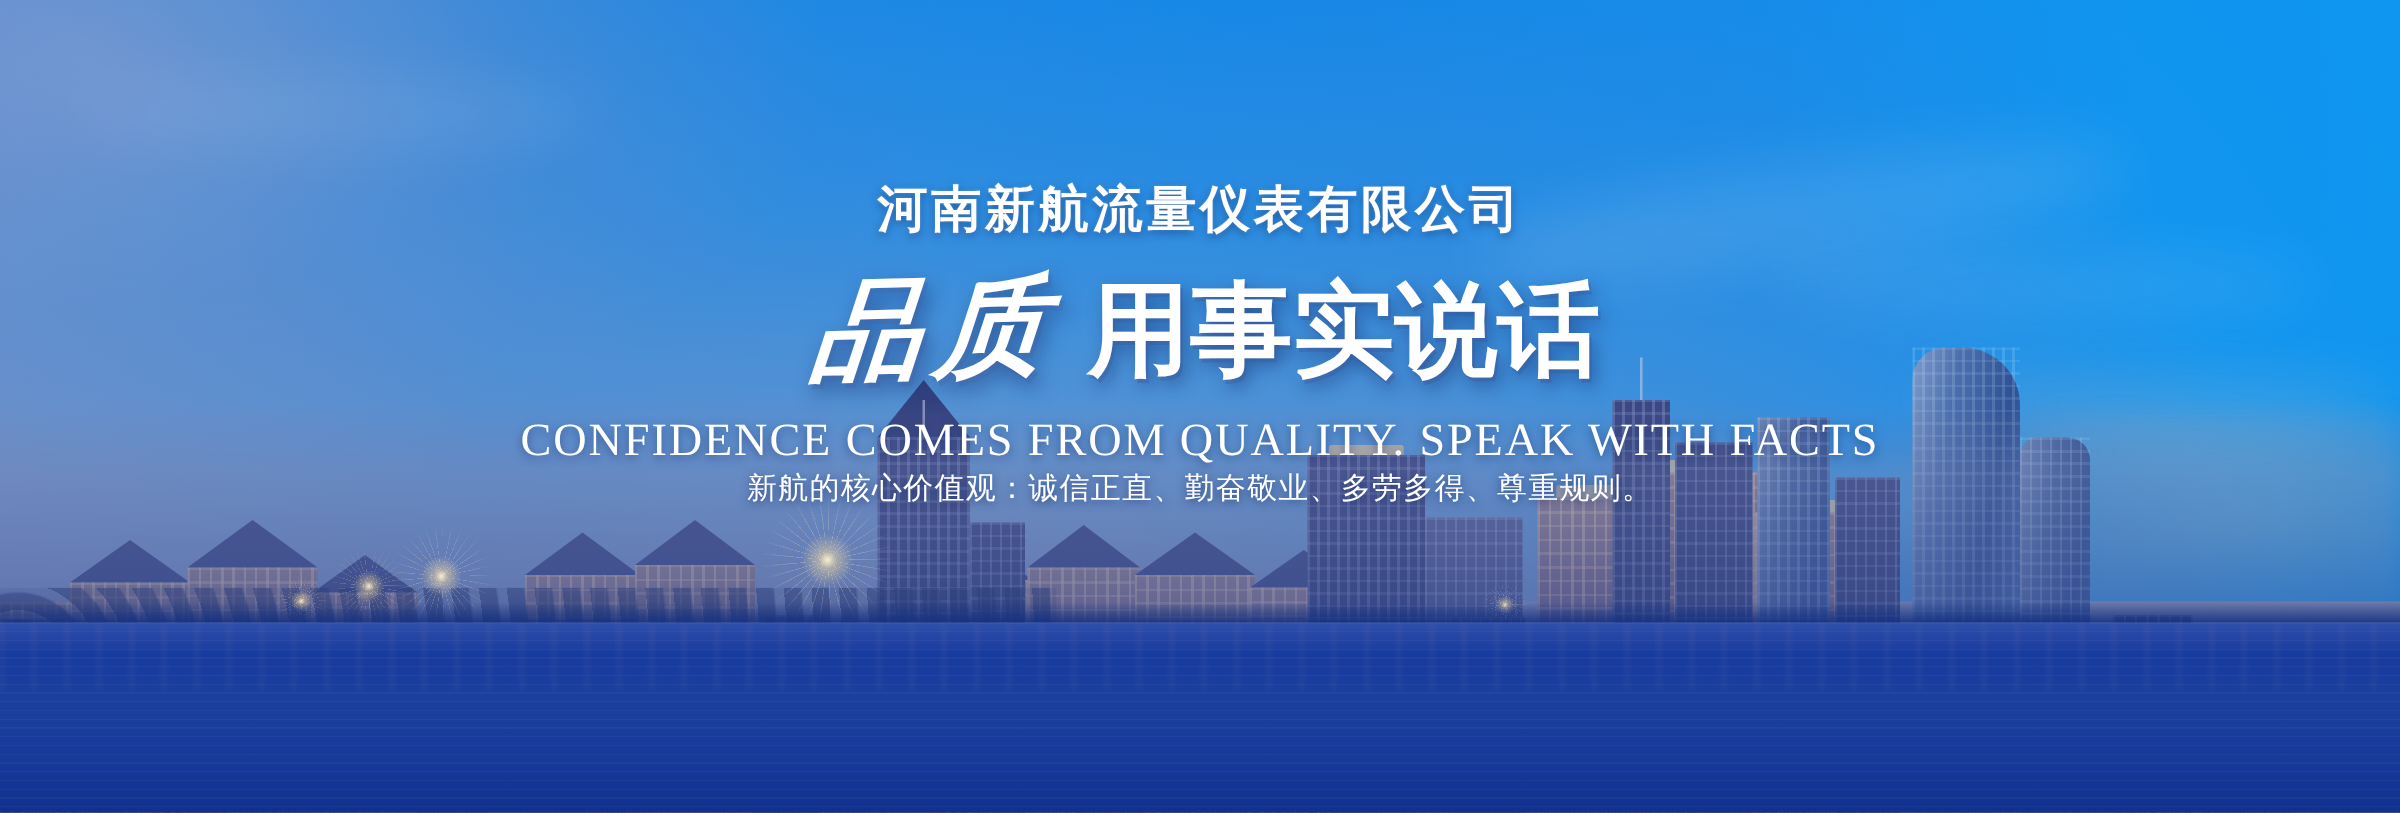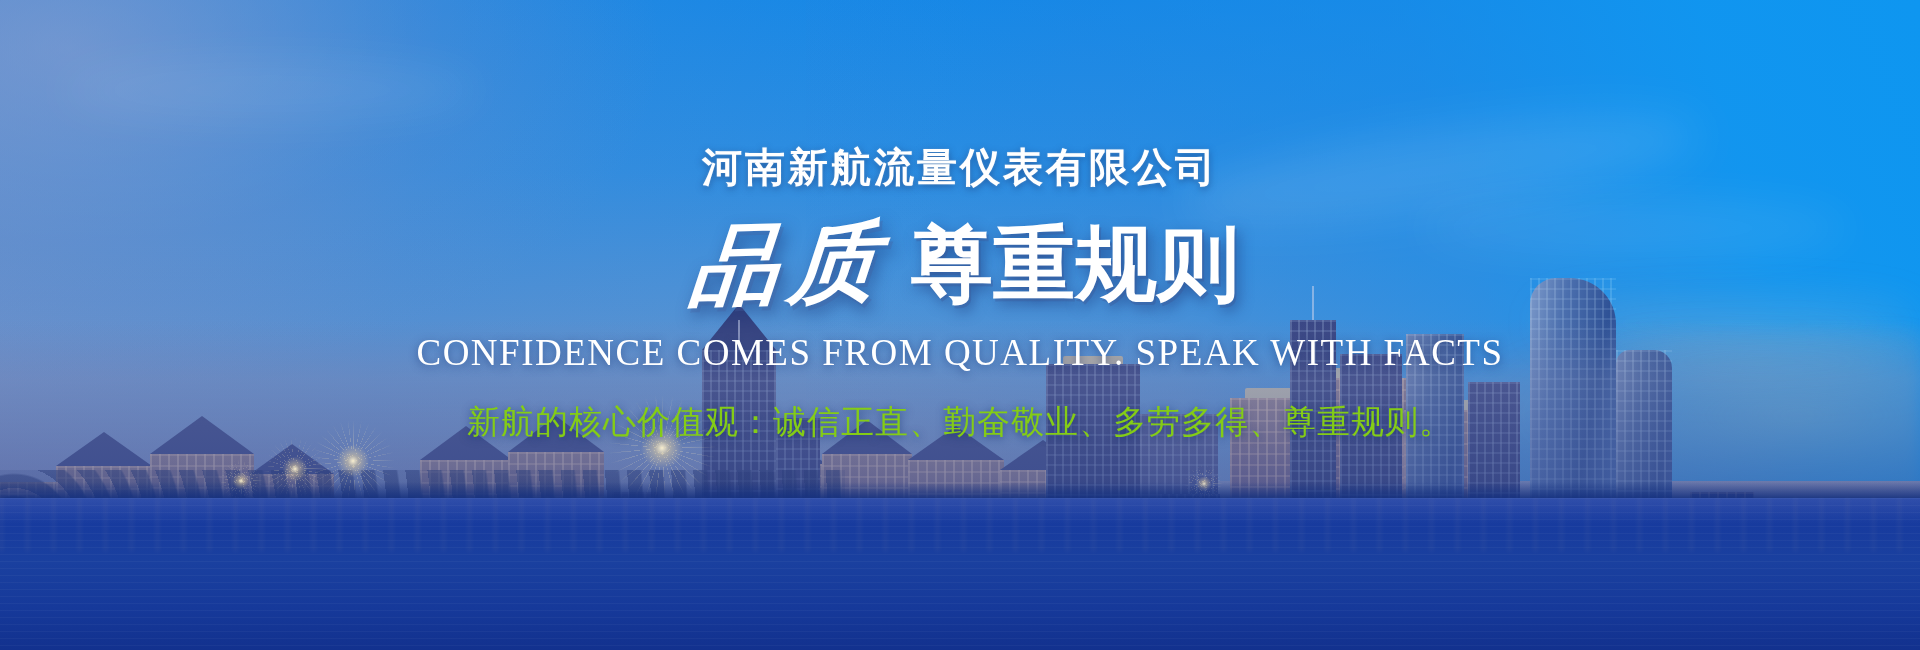--- a/index.html
+++ b/index.html
@@ -233,26 +233,25 @@
     font-family:"Liberation Serif", serif;
     font-weight:400;
     font-size:37px;
     letter-spacing:1.5px;
     color:#ffffff;
     text-shadow:0 2px 8px rgba(25,50,115,.6);
     white-space:nowrap;
     text-align:center;
   }
   .values {
-    margin-top:26px;
     font-family:"Liberation Sans", sans-serif;
     font-weight:400;
-    font-size:33px;
+    font-size:24px;
     letter-spacing:1px;
-    color:#84cc16;
+    color:#ffffff;
     text-shadow:0 2px 8px rgba(20,45,110,.75);
     white-space:nowrap;
   }
 </style>
 </head>
 <body>
 
 <div class="banner">
 
   <div class="sky"></div>
@@ -434,21 +433,21 @@
     <div class="water-refl"></div>
     <div class="water-ripple"></div>
   </div>
 
   <div class="content">
 
     <div class="company">河南新航流量仪表有限公司</div>
 
     <div class="headline">
       <span class="accent">品质</span>
-      <span>尊重规则</span>
+      <span>用事实说话</span>
     </div>
 
     <div class="subtitle">CONFIDENCE COMES FROM QUALITY. SPEAK WITH FACTS</div>
 
     <div class="values">新航的核心价值观：诚信正直、勤奋敬业、多劳多得、尊重规则。</div>
   </div>
 
 </div>
 
 </body></html>

